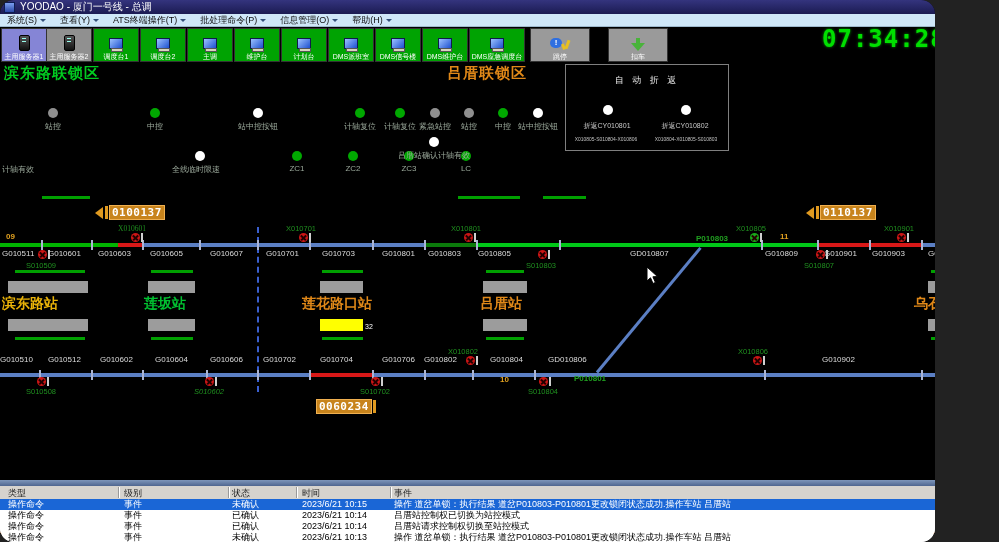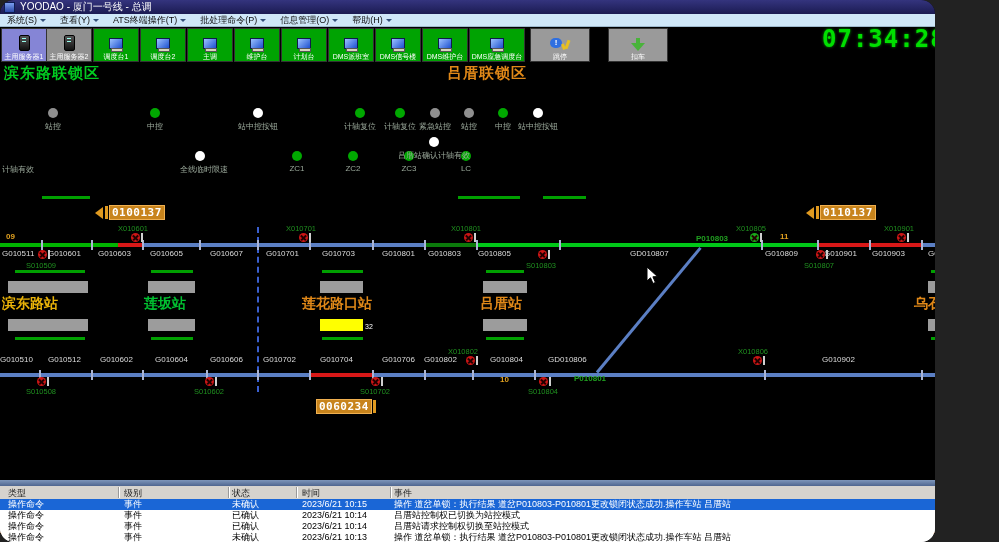--- a/index.html
+++ b/index.html
@@ -228,32 +228,41 @@
 
   <div id="clock" class="abs">07:34:28</div>
   <div id="logo" class="abs">
     <div class="cn">友道</div>
     <div class="en">yoodao</div>
   </div>
 
   <div id="mimic" class="abs" style="left:0;top:60px;width:999px;height:420px;">
     <div class="abs zone-title" style="left:4px;top:4px;color:#00cc20;">滨东路联锁区</div>
     <div class="abs zone-title" style="left:447px;top:4px;color:#e08818;">吕厝联锁区</div>
+    <div id="ar-box" class="abs" style="left:565px;top:4px;width:162px;height:85px;">
+      <div id="ar-title">自 动 折 返</div>
+    <div class="dot" style="left: 37px; top: 40px; background: rgb(255, 255, 255); position: absolute;"></div>
+        <div class="ar-label" style="left: 41px; top: 56px;">折返CY010801</div>
+        <div class="ar-route" style="left: 40px; top: 71px;">X010805-S010804-X010806</div>
+        <div class="dot" style="left: 115px; top: 40px; background: rgb(255, 255, 255); position: absolute;"></div>
+        <div class="ar-label" style="left: 119px; top: 56px;">折返CY010802</div>
+        <div class="ar-route" style="left: 120px; top: 71px;">X010804-X010805-S010803</div>
+      </div>
     <div id="mimic-dyn">
         <div class="dot" style="left: 48px; top: 48px; background: rgb(143, 143, 143);"></div>
         <div class="ind-label" style="left: 53px; top: 61px;">站控</div>
         <div class="dot" style="left: 150px; top: 48px; background: rgb(0, 168, 0);"></div>
         <div class="ind-label" style="left: 155px; top: 61px;">中控</div>
         <div class="dot" style="left: 253px; top: 48px; background: rgb(255, 255, 255);"></div>
         <div class="ind-label" style="left: 258px; top: 61px;">站中控按钮</div>
         <div class="dot" style="left: 355px; top: 48px; background: rgb(0, 168, 0);"></div>
         <div class="ind-label" style="left: 360px; top: 61px;">计轴复位</div>
         <div class="ind-label" style="left: 18px; top: 104px;">计轴有效</div>
         <div class="dot" style="left: 195px; top: 91px; background: rgb(255, 255, 255);"></div>
-        <div class="ind-label" style="left: 204px; top: 104px; font-family: Liberation Serif, serif;">全线临时限速</div>
+        <div class="ind-label" style="left: 196px; top: 104px; font-family: Liberation Serif, serif;">全线临时限速</div>
         <div class="dot" style="left: 292px; top: 91px; background: rgb(0, 168, 0);"></div>
         <div class="ind-label" style="left: 297px; top: 104px;">ZC1</div>
         <div class="dot" style="left: 348px; top: 91px; background: rgb(0, 168, 0);"></div>
         <div class="ind-label" style="left: 353px; top: 104px;">ZC2</div>
         <div class="dot" style="left: 404px; top: 91px; background: rgb(0, 168, 0);"></div>
         <div class="ind-label" style="left: 409px; top: 104px;">ZC3</div>
         <div class="dot" style="left: 461px; top: 91px; background: rgb(0, 168, 0);"></div>
         <div class="ind-label" style="left: 466px; top: 104px;">LC</div>
         <div class="dot" style="left: 395px; top: 48px; background: rgb(0, 168, 0);"></div>
         <div class="ind-label" style="left: 400px; top: 61px;">计轴复位</div>
@@ -337,21 +346,21 @@
         <div class="seg-label" style="left: 548px; top: 295px;">GD010806</div>
         <div class="seg-label" style="left: 822px; top: 295px;">G010902</div>
         <div class="seg-label" style="left: 936px; top: 295px;">G010904</div>
         <div class="sig" style="left: 38px; top: 190px; background: rgb(204, 21, 21);">
           <div class="mast"></div>
         </div>
         <div class="sig-label" style="left: 26px; top: 201px;">S010509</div>
         <div class="sig" style="left: 131px; top: 173px; background: rgb(204, 21, 21);">
           <div class="mast"></div>
         </div>
-        <div class="sig-label" style="left: 118px; top: 164px;">X010601</div>
+        <div class="sig-label" style="left: 118px; top: 164px; font-family: Liberation Serif, serif;">X010601</div>
         <div class="sig" style="left: 299px; top: 173px; background: rgb(204, 21, 21);">
           <div class="mast"></div>
         </div>
         <div class="sig-label" style="left: 286px; top: 164px;">X010701</div>
         <div class="sig" style="left: 464px; top: 173px; background: rgb(204, 21, 21);">
           <div class="mast"></div>
         </div>
         <div class="sig-label" style="left: 451px; top: 164px;">X010801</div>
         <div class="sig" style="left: 538px; top: 190px; background: rgb(204, 21, 21);">
           <div class="mast"></div>
@@ -369,21 +378,21 @@
           <div class="mast"></div>
         </div>
         <div class="sig-label" style="left: 804px; top: 201px;">S010807</div>
         <div class="sig" style="left: 37px; top: 317px; background: rgb(204, 21, 21);">
           <div class="mast"></div>
         </div>
         <div class="sig-label" style="left: 26px; top: 327px;">S010508</div>
         <div class="sig" style="left: 205px; top: 317px; background: rgb(204, 21, 21);">
           <div class="mast"></div>
         </div>
-        <div class="sig-label" style="left: 194px; top: 327px;">S010602</div>
+        <div class="sig-label" style="left: 194px; top: 327px; font-style: italic;">S010602</div>
         <div class="sig" style="left: 371px; top: 317px; background: rgb(204, 21, 21);">
           <div class="mast"></div>
         </div>
         <div class="sig-label" style="left: 360px; top: 327px;">S010702</div>
         <div class="sig" style="left: 466px; top: 296px; background: rgb(204, 21, 21);">
           <div class="mast"></div>
         </div>
         <div class="sig-label" style="left: 448px; top: 287px;">X010802</div>
         <div class="sig" style="left: 539px; top: 317px; background: rgb(204, 21, 21);">
           <div class="mast"></div>

